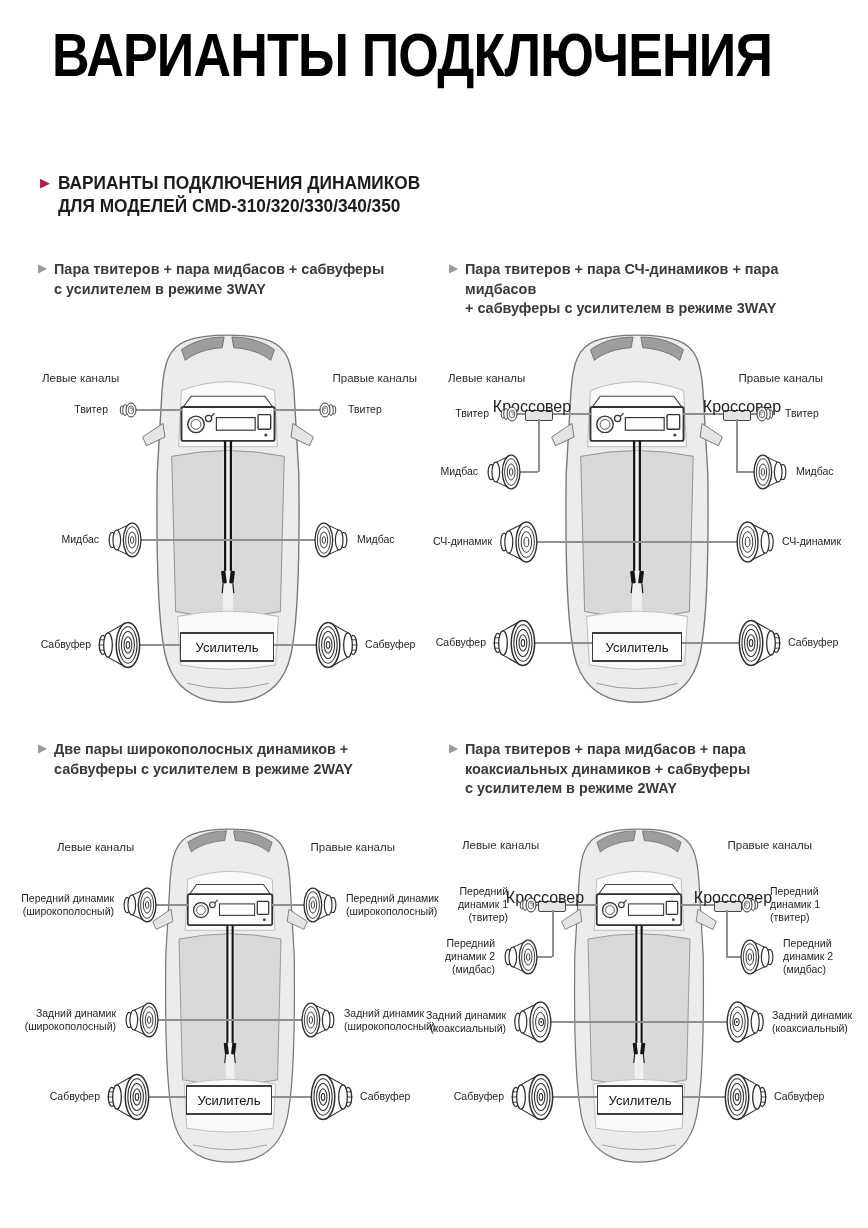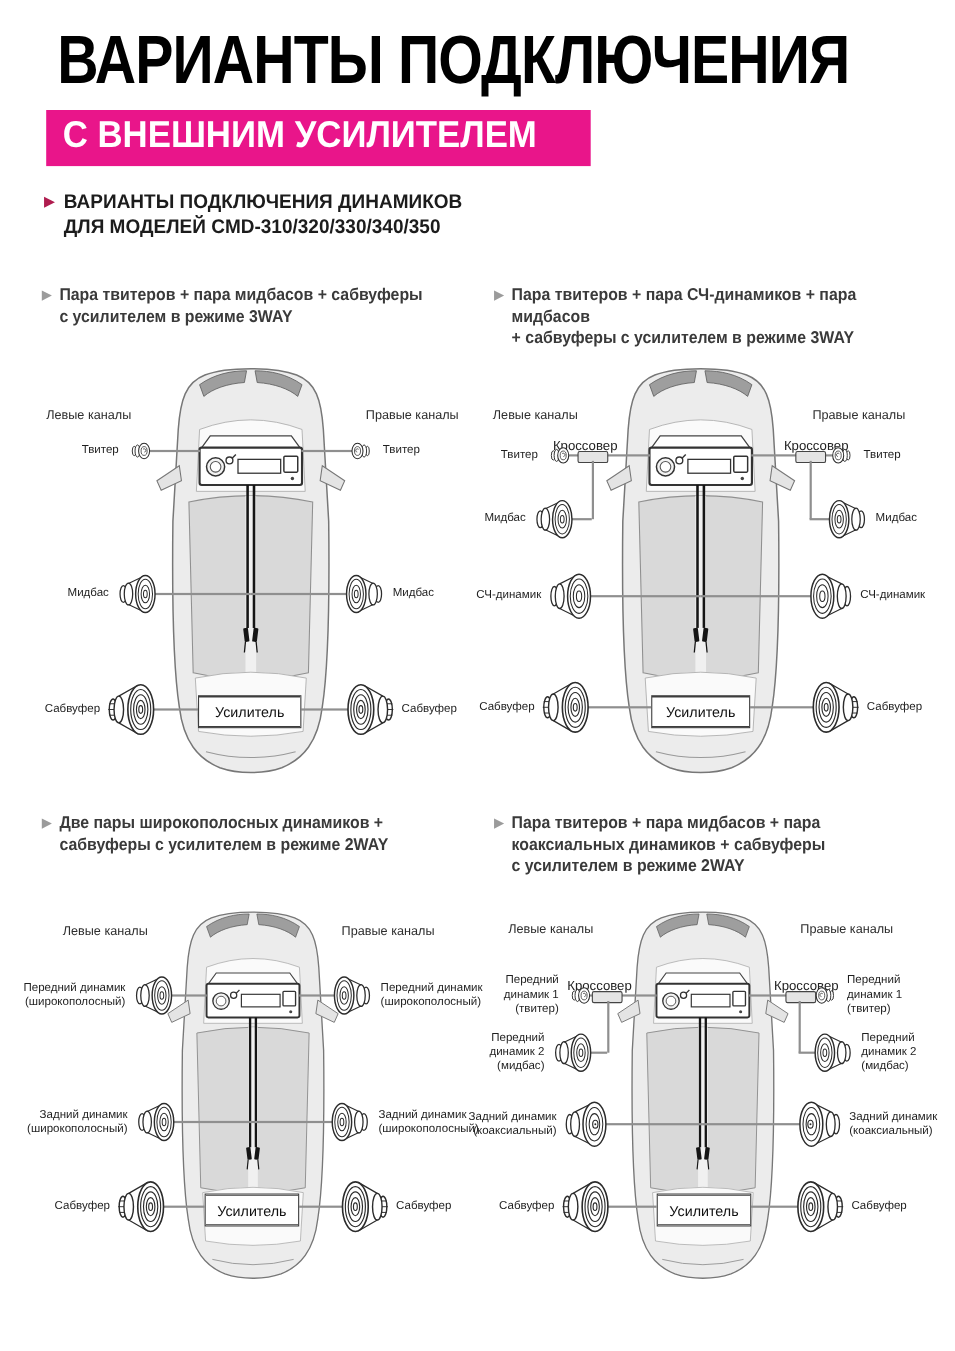--- a/index.html
+++ b/index.html
@@ -30,21 +30,21 @@
   .car{position:absolute;}
   .spk{position:absolute;}
   .spk.flip{transform:scaleX(-1);}
   .wire{position:absolute;height:1.5px;background:#8f8f8f;}
   .vwire{position:absolute;width:1.5px;background:#8f8f8f;}
   .chan-label{position:absolute;font-size:11.5px;color:#2d2d2d;white-space:nowrap;}
   .spk-label{position:absolute;font-size:10.5px;line-height:13px;color:#1f1f1f;white-space:pre-line;}
   .spk-label.left{text-align:right;width:120px;}
   .spk-label.right{text-align:left;width:130px;}
   .xover{position:absolute;width:26px;height:9px;background:#e4e4e4;border:1.2px solid #444;border-radius:2px;}
-  .xover-label{position:absolute;font-size:12px;color:#222;transform:translateX(-50%);white-space:nowrap;text-align:right;}
+  .xover-label{position:absolute;font-size:16px;color:#222;transform:translateX(-50%);white-space:nowrap;text-align:right;}
   .amp{position:absolute;background:#fff;border:1.5px solid #3e3e3e;display:flex;align-items:center;
        justify-content:center;font-size:13px;color:#111;
        box-shadow:inset 0 6px 0 -5px #3e3e3e, inset 0 -6px 0 -5px #3e3e3e;}
   svg{display:block;}
 </style>
 </head>
 <body>
 
 <svg width="0" height="0" style="position:absolute" aria-hidden="true">
   <defs>
@@ -128,23 +128,20 @@
     </symbol>
   </defs>
 </svg>
 
 <div class="page">
 
   <div class="abs main-title">
     <span>ВАРИАНТЫ ПОДКЛЮЧЕНИЯ</span>
   </div>
 
-  <div class="abs banner" style="background: rgb(233, 21, 138);">
-    <span>С ВНЕШНИМ УСИЛИТЕЛЕМ</span>
-  </div>
 
   <div class="abs section-head">
     <span class="section-bullet" style="color: rgb(175, 28, 78);">▶</span>
     <span class="section-text">ВАРИАНТЫ ПОДКЛЮЧЕНИЯ ДИНАМИКОВ
 ДЛЯ МОДЕЛЕЙ CMD-310/320/330/340/350</span>
   </div>
 
 
   <div class="abs quads">
 

